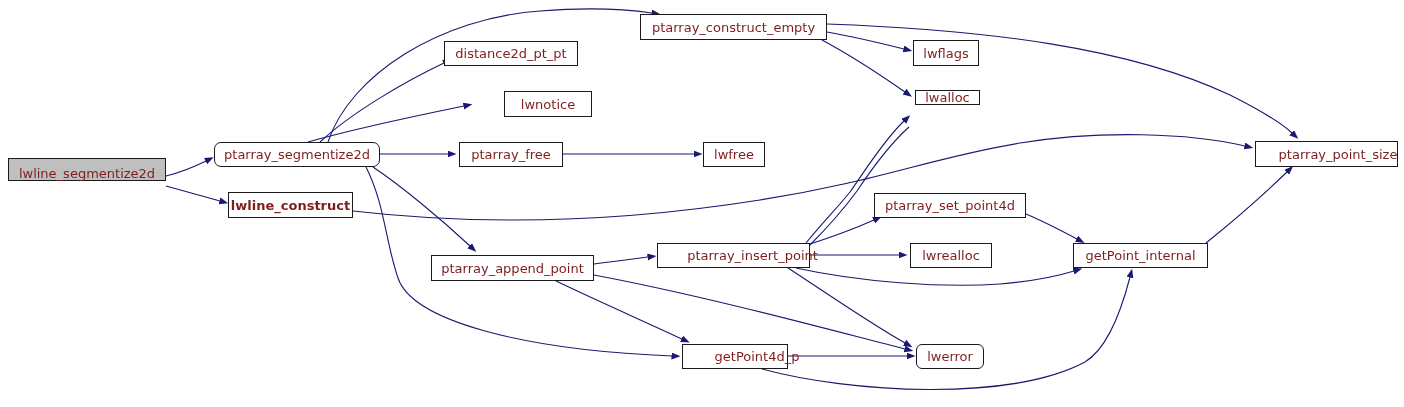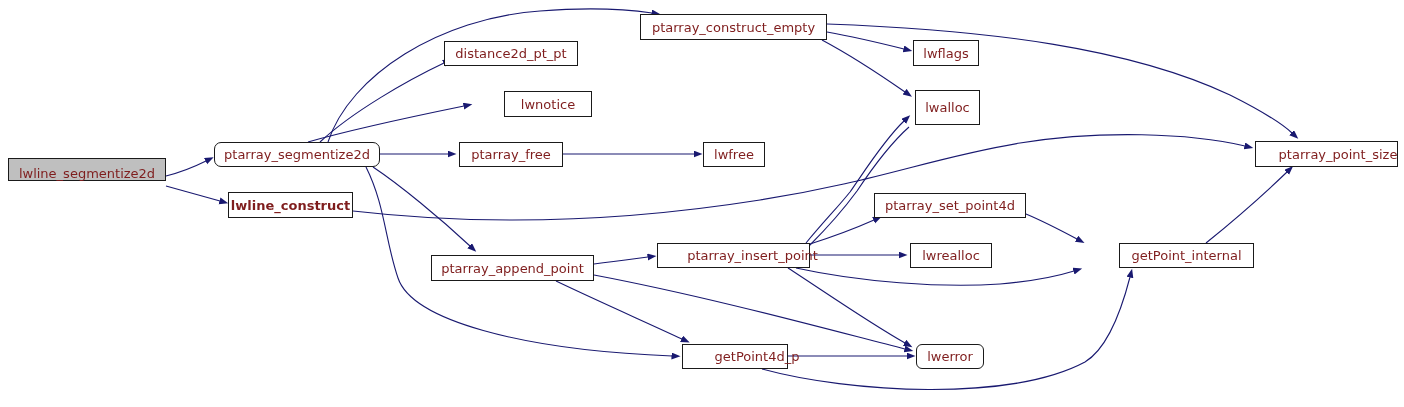--- a/index.html
+++ b/index.html
@@ -87,39 +87,39 @@
       </div>
       <div class="node" style="left: 703px; top: 142px; width: 62px; height: 25px;">
         <span>lwfree</span>
       </div>
       <div class="node" style="left: 640px; top: 14px; width: 187px; height: 26px;">
         <span>ptarray_construct_empty</span>
       </div>
       <div class="node" style="left: 913px; top: 40px; width: 66px; height: 26px;">
         <span>lwflags</span>
       </div>
-      <div class="node" style="left: 915px; top: 90px; width: 65px; height: 35px;">
+      <div class="node" style="left: 915px; top: 90px; width: 65px; height: 15px;">
         <span>lwalloc</span>
       </div>
       <div class="node" style="left: 1255px; top: 141px; width: 143px; height: 26px; padding-left: 23px;">
         <span>ptarray_point_size</span>
       </div>
       <div class="node" style="left: 431px; top: 255px; width: 163px; height: 26px;">
         <span>ptarray_append_point</span>
       </div>
       <div class="node" style="left: 657px; top: 243px; width: 153px; height: 25px; padding-left: 38px;">
         <span>ptarray_insert_point</span>
       </div>
       <div class="node" style="left: 874px; top: 193px; width: 152px; height: 25px;">
         <span>ptarray_set_point4d</span>
       </div>
       <div class="node" style="left: 910px; top: 243px; width: 82px; height: 25px;">
         <span>lwrealloc</span>
       </div>
-      <div class="node" style="left: 1119px; top: 243px; width: 135px; height: 25px;">
+      <div class="node" style="left: 1073px; top: 243px; width: 135px; height: 25px;">
         <span>getPoint_internal</span>
       </div>
       <div class="node" style="left: 682px; top: 344px; width: 106px; height: 25px; padding-left: 44px;">
         <span>getPoint4d_p</span>
       </div>
       <div class="node" style="left: 916px; top: 344px; width: 68px; height: 25px; border-radius: 6px;">
         <span>lwerror</span>
       </div>
     </div>
 </div>

